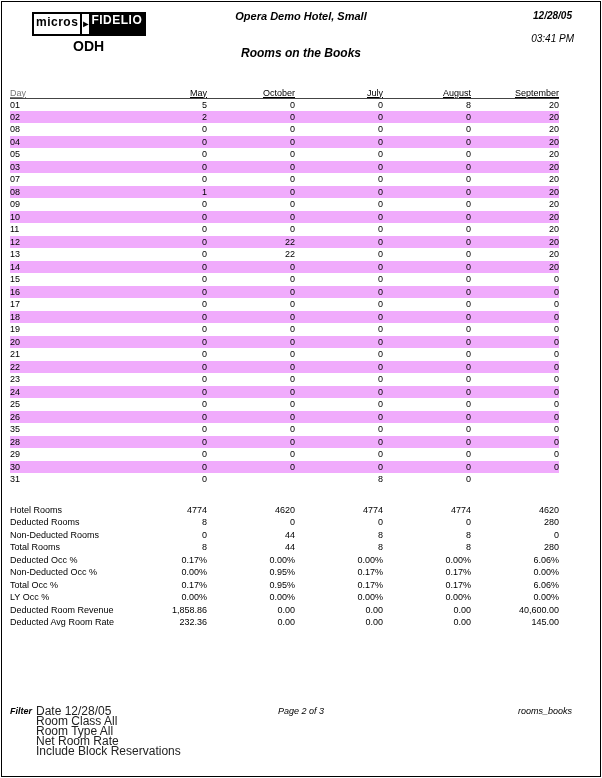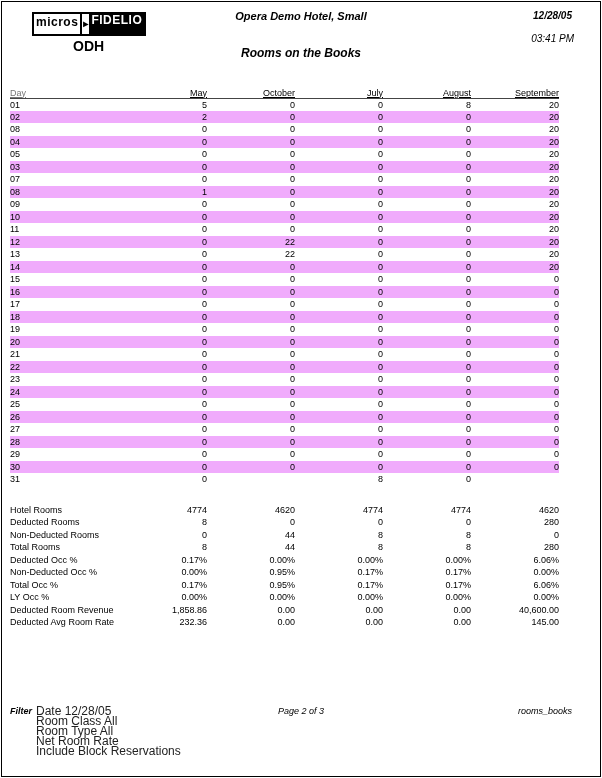--- a/index.html
+++ b/index.html
@@ -363,21 +363,21 @@
   <tr class="shaded">
     <td class="day">26</td>
     <td class="val">0</td>
     <td class="val">0</td>
     <td class="val">0</td>
     <td class="val">0</td>
     <td class="val">0</td>
   </tr>
 
   <tr>
-    <td class="day">27</td>
+    <td class="day">35</td>
     <td class="val">0</td>
     <td class="val">0</td>
     <td class="val">0</td>
     <td class="val">0</td>
     <td class="val">0</td>
   </tr>
 
   <tr class="shaded">
     <td class="day">28</td>
     <td class="val">0</td>

